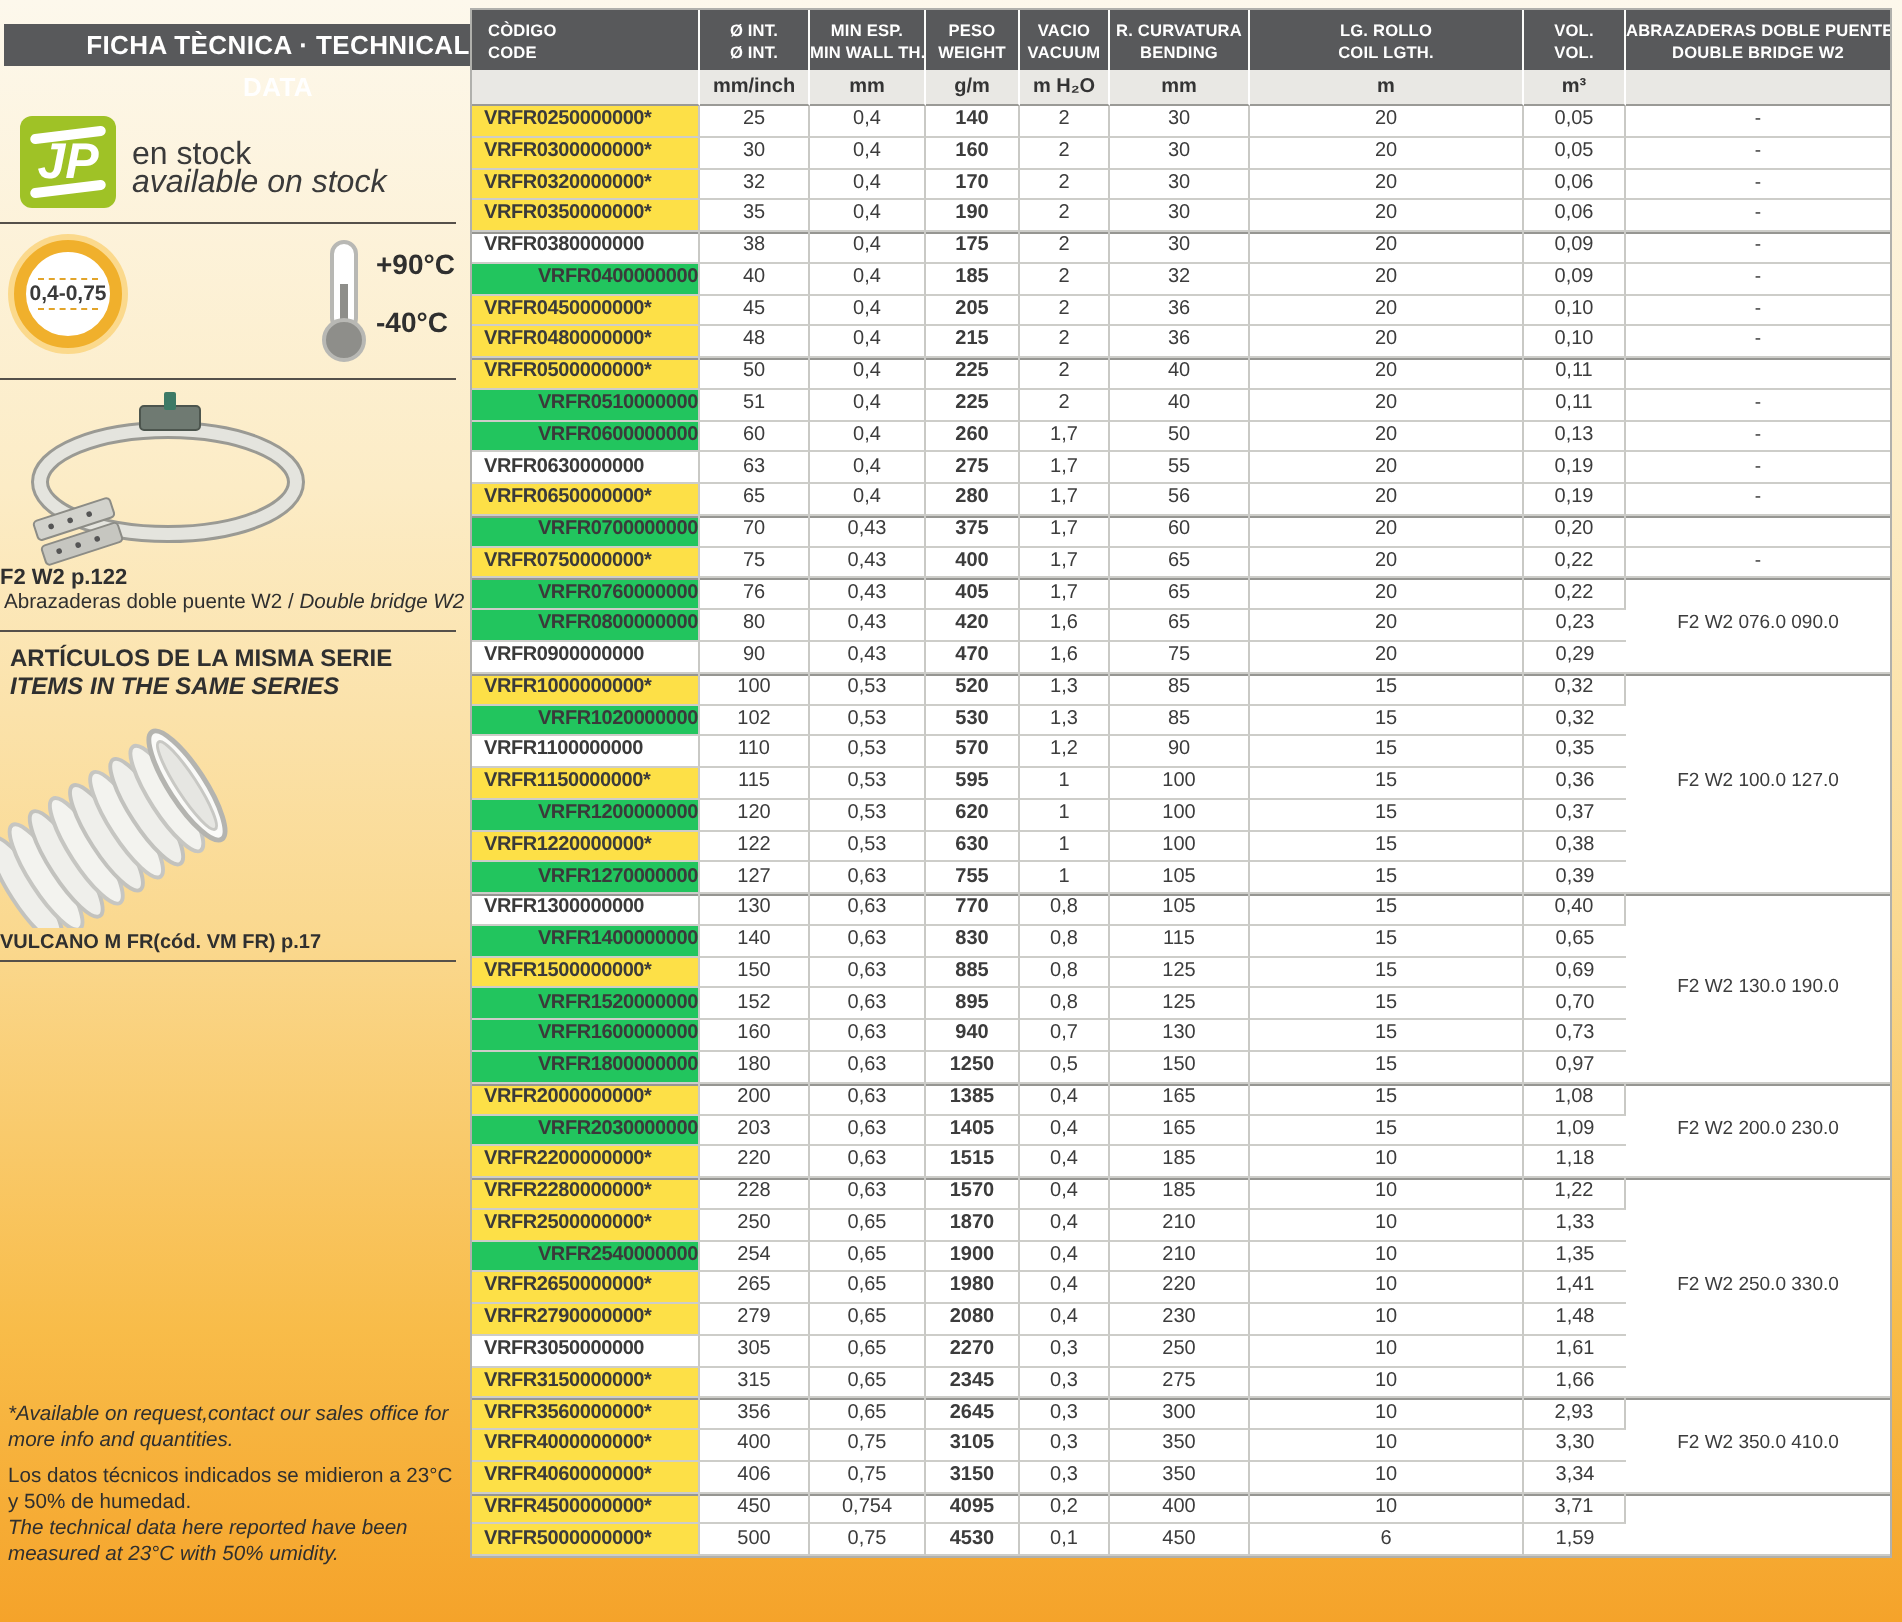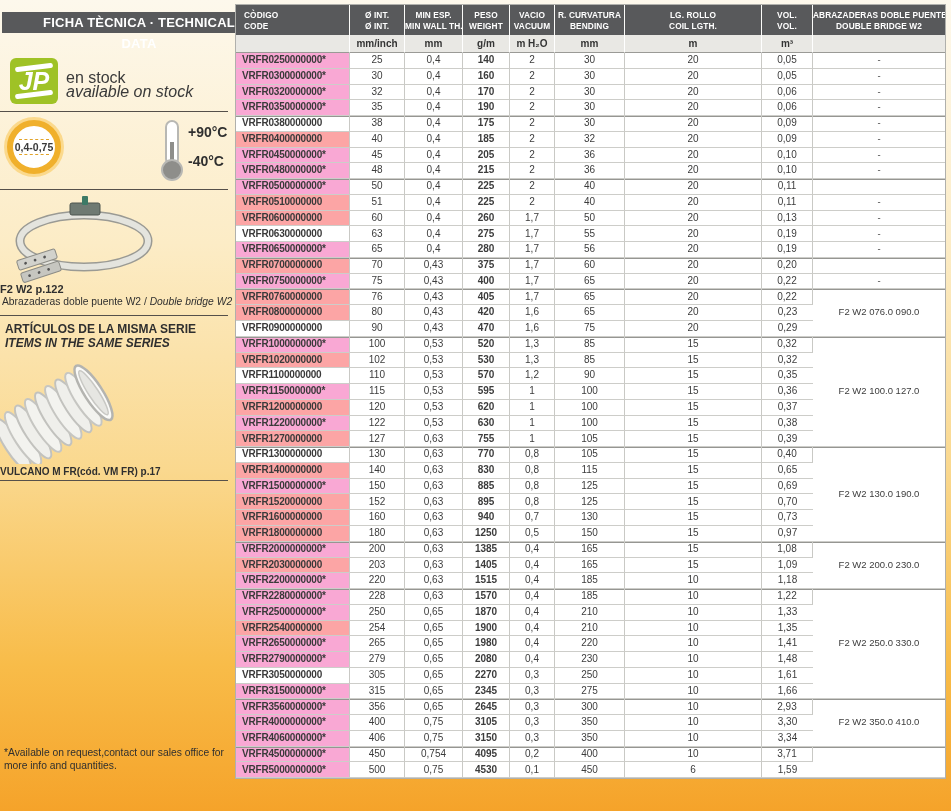--- a/index.html
+++ b/index.html
@@ -47,21 +47,21 @@
   .clamp{position:absolute;left:6px;top:195px;}
   .clamp-ref{position:absolute;left:0;top:283px;width:226px;text-align:left;font-size:11px;font-weight:bold;color:#2f2f2f;}
   .clamp-caption{position:absolute;left:2px;top:296px;width:230px;text-align:center;font-size:10.3px;color:#2f2f2f;white-space:nowrap;}
   .clamp-caption .it{font-style:italic;}
   .series-title{position:absolute;left:5px;top:322px;font-size:12px;font-weight:bold;color:#2f2f2f;line-height:14px;}
   .series-title .it{font-style:italic;}
   .hose{position:absolute;left:0;top:352px;}
   .series-item{position:absolute;left:0;top:466px;width:226px;text-align:left;font-size:10px;font-weight:bold;color:#2f2f2f;}
   .footnotes{position:absolute;left:4px;top:701px;width:224px;font-size:10.3px;line-height:13px;color:#2f2f2f;}
   .footnotes p{margin:0;}
-  .footnotes p.it{margin-top:45px;}
+  .footnotes p.it{font-style:italic;}
   .footnotes .gap{margin-top:5px;}
   
   .table-wrap{
     position:absolute;left:236px;top:5px;width:709px;
     outline:1px solid #b0b0ac;background:#fff;
   }
   table{border-collapse:separate;border-spacing:0;table-layout:fixed;width:709px;}
   th,td{margin:0;padding:0;overflow:hidden;white-space:nowrap;}
   .hdr-row1 th{height:15px;vertical-align:bottom;padding-bottom:1px;}
   .hdr-row2 th{height:14px;vertical-align:top;}
@@ -79,22 +79,22 @@
   tbody td{
     height:14.78px;line-height:14.5px;font-size:10px;
     border-right:1px solid #c9c9c5;border-bottom:1px solid #cdcdc9;
     background:#fff;text-align:center;color:#3c3c3c;
   }
   tbody td:last-child{border-right:none;}
   tbody td.code{
     text-align:left;padding-left:6px;font-weight:bold;font-size:10px;
     letter-spacing:-.2px;color:#3a3a3a;
   }
-  tbody td.code.green{background:#fca5a5;}
-  tbody td.code.beige{background:#f9a8d4;}
+  tbody td.code.green{background:#22c55e;text-align:right;}
+  tbody td.code.beige{background:#fde047;}
   tbody td.code.white{background:#fff;}
   tbody td.num.wt{font-weight:bold;}
   tbody td.w2{font-size:9.5px;vertical-align:middle;}
   tbody tr.sep td{box-shadow:inset 0 1px 0 #969692;}
 </style>
 </head>
 <body>
 
 <div id="stage">
 
@@ -170,20 +170,21 @@
         <ellipse cx="98" cy="56" rx="9" ry="32" fill="#fafaf8" stroke="#b4b4b0" stroke-width="2.5"></ellipse>
         <ellipse cx="98" cy="56" rx="5" ry="26" fill="#e6e6e2" stroke="#c8c8c4" stroke-width="1.5"></ellipse>
       </g>
     </svg>
     <div class="series-item">VULCANO M FR(cód. VM FR) p.17</div>
 
     <div class="rule" style="top:480px;"></div>
 
     <div class="footnotes">
       <p class="it">*Available on request,contact our sales office for more info and quantities.</p>
+      <p class="gap">Los datos técnicos indicados se midieron a 23°C y 50% de humedad.</p>
       <p class="it">The technical data here reported have been measured at 23°C with 50% umidity.</p>
     </div>
   </div>
 
   <div class="table-wrap">
     <table>
       <colgroup>
         <col style="width:114px">
           <col style="width:55px">
           <col style="width:58px">

